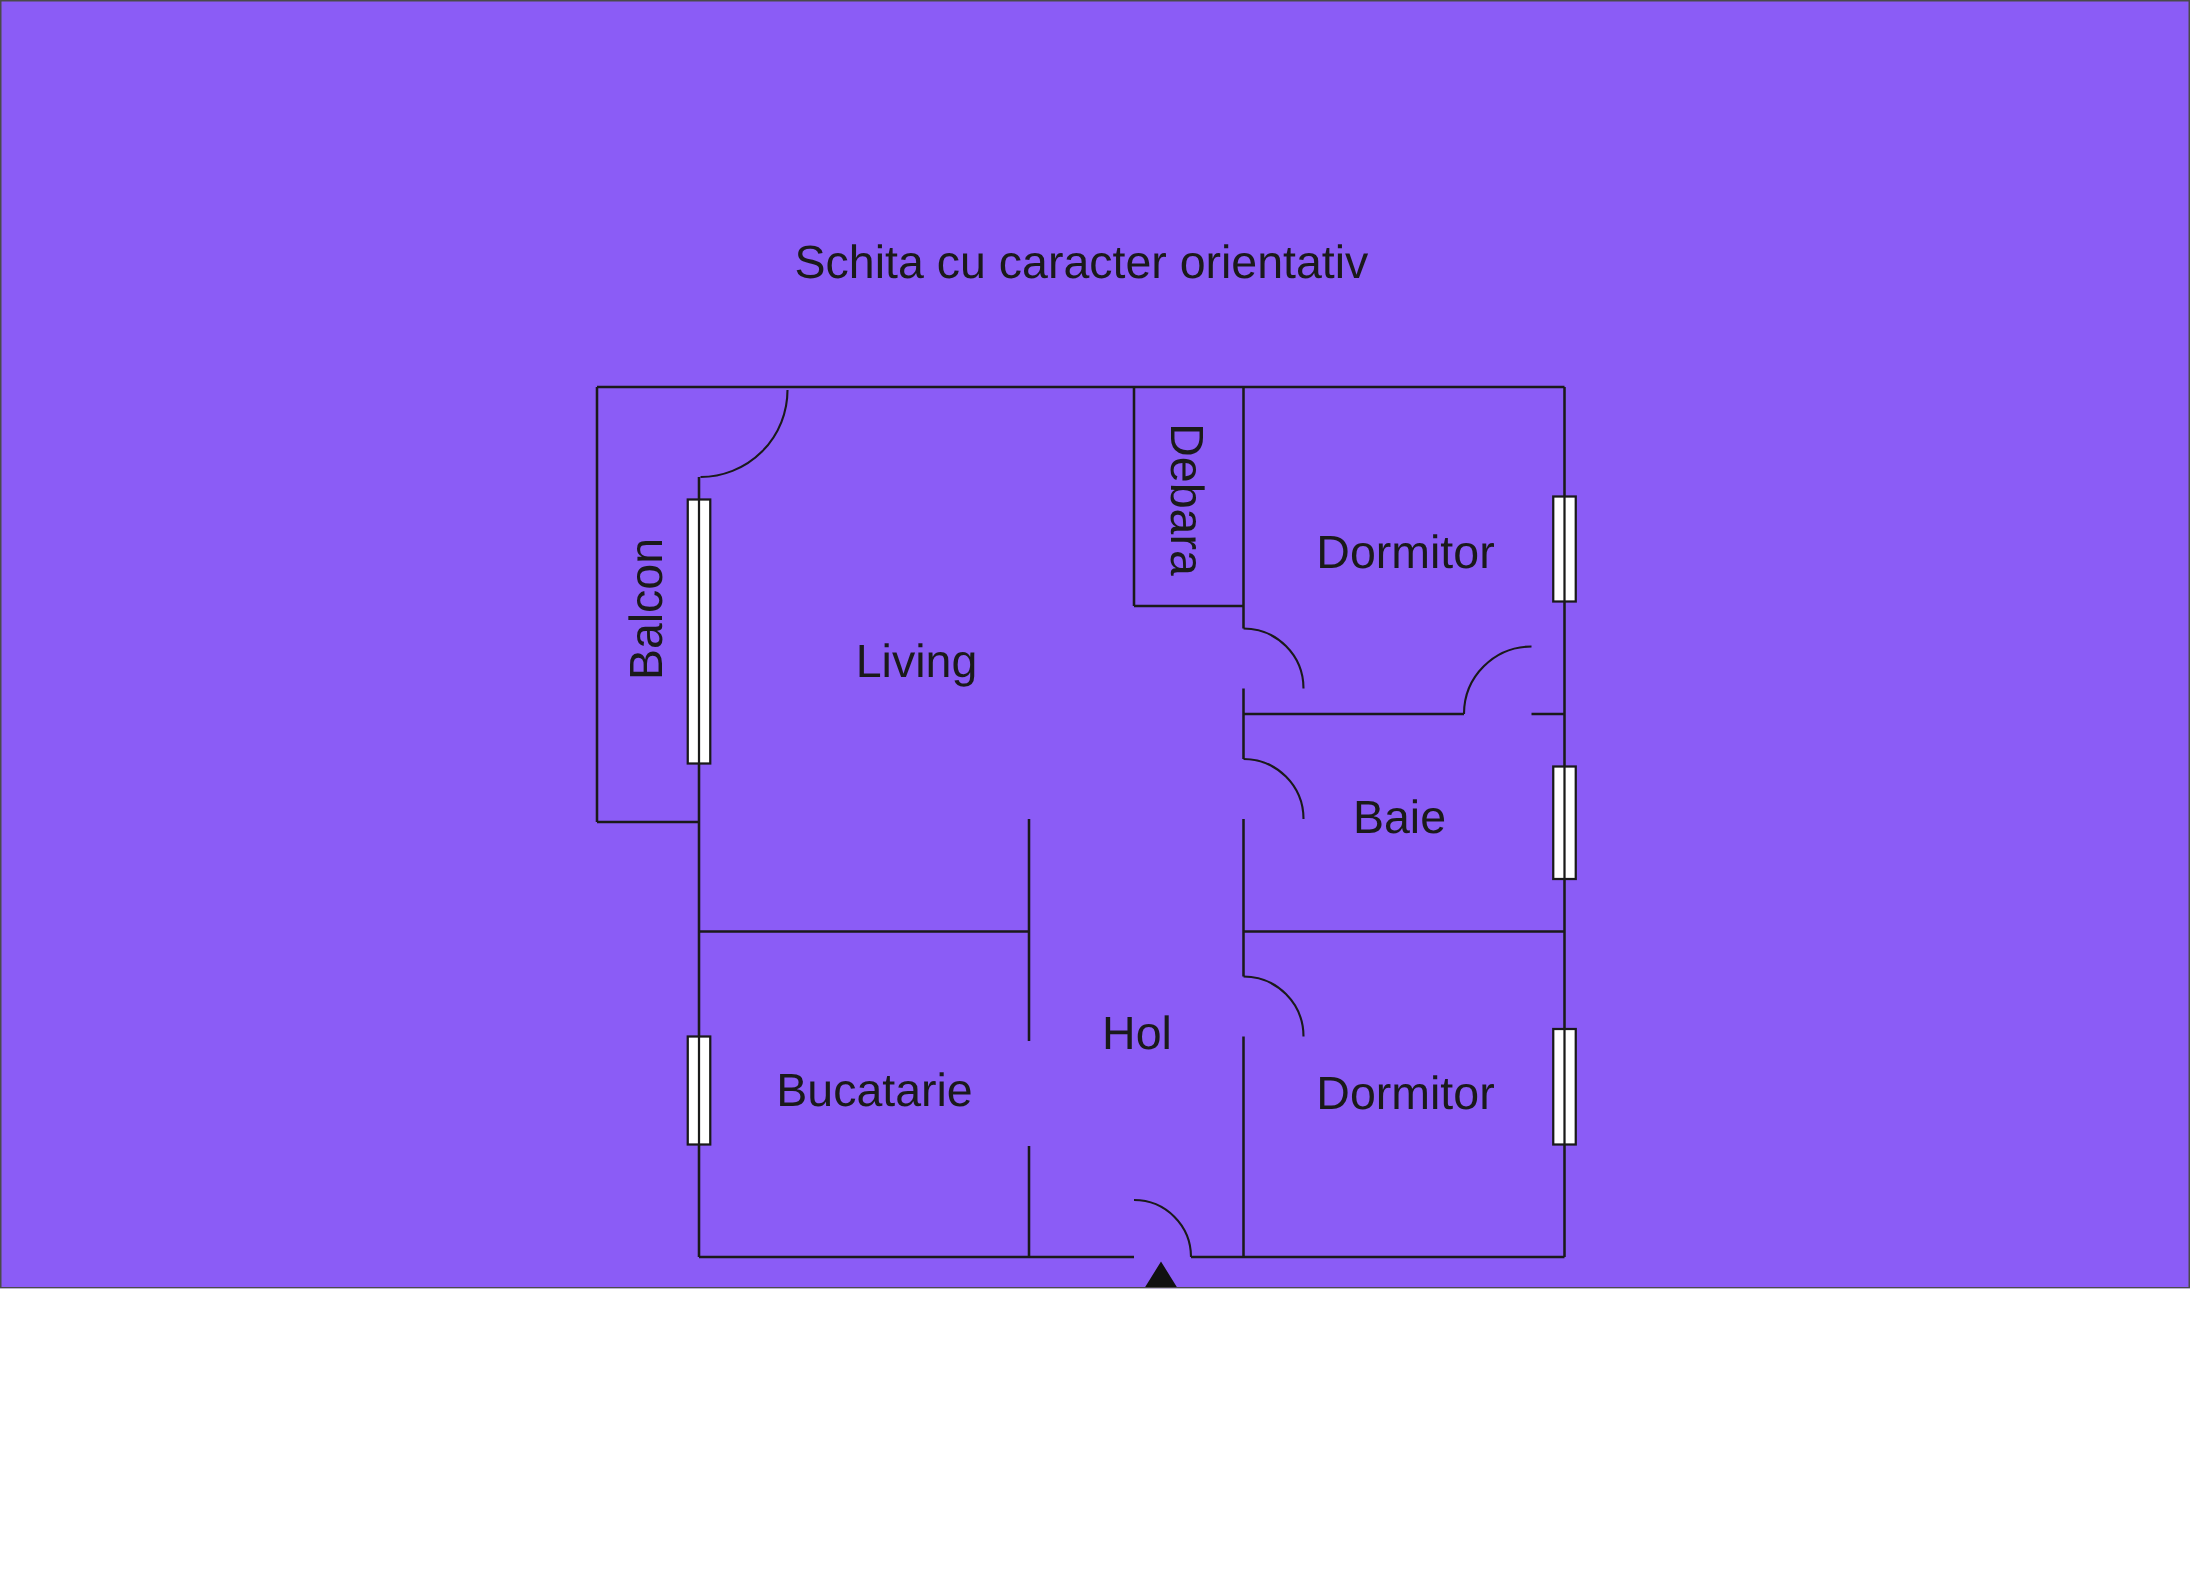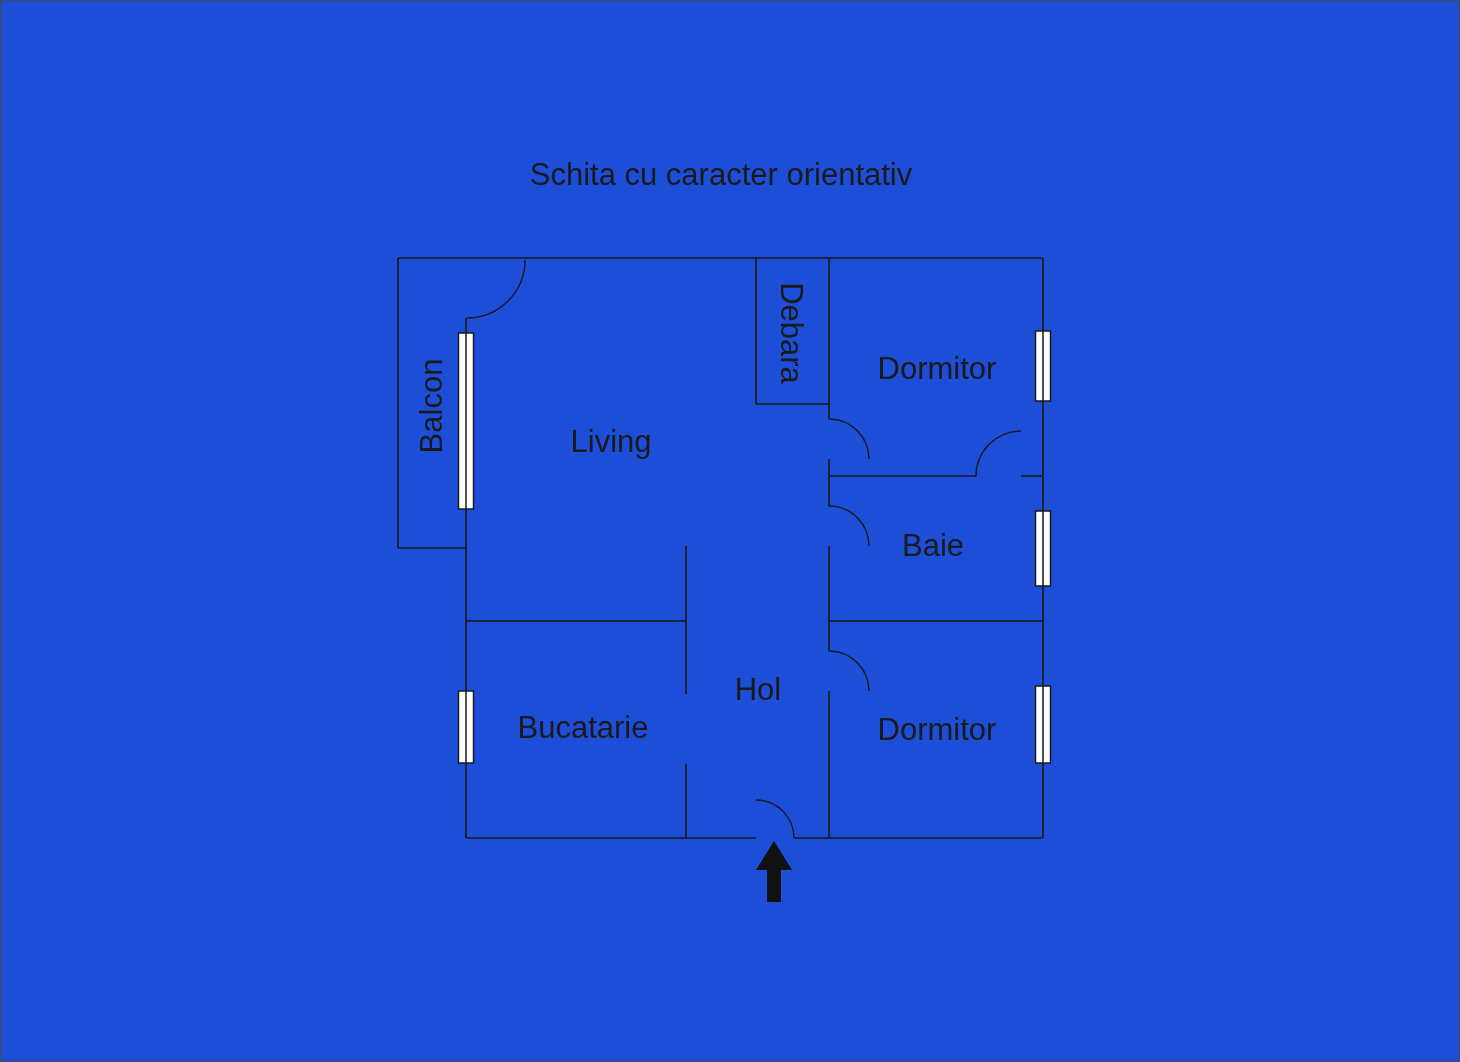--- a/index.html
+++ b/index.html
@@ -3,24 +3,24 @@
 <meta charset="utf-8">
 <style>
   html, body {
     margin: 0;
     padding: 0;
     background: #ffffff;
     font-family: "Liberation Sans", "DejaVu Sans", sans-serif;
   }
   .page {
     width: 1460px;
-    height: 1062px;
+    height: 859px;
     box-sizing: border-box;
     border: 1px solid #4a4a4a;
-    background: #1d4ed8;
+    background: #8b5cf6;
     position: relative;
     overflow: hidden;
   }
   svg { display: block; }
   text {
     font-family: "Liberation Sans", "DejaVu Sans", sans-serif;
     fill: #1a1a1a;
   }
   .title-text { font-size: 31px; }
   .room-label { font-size: 31px; }

